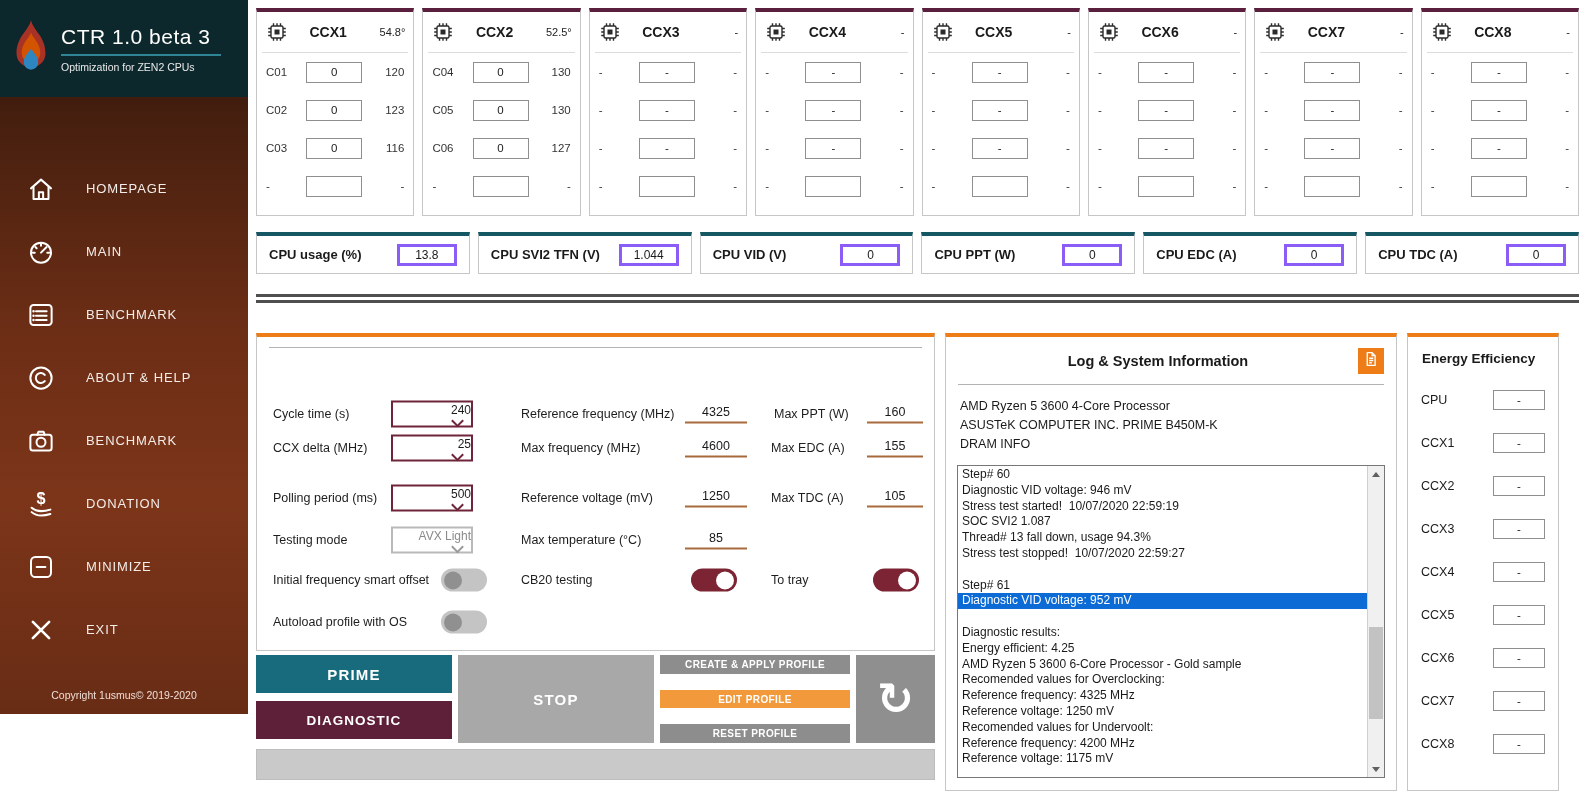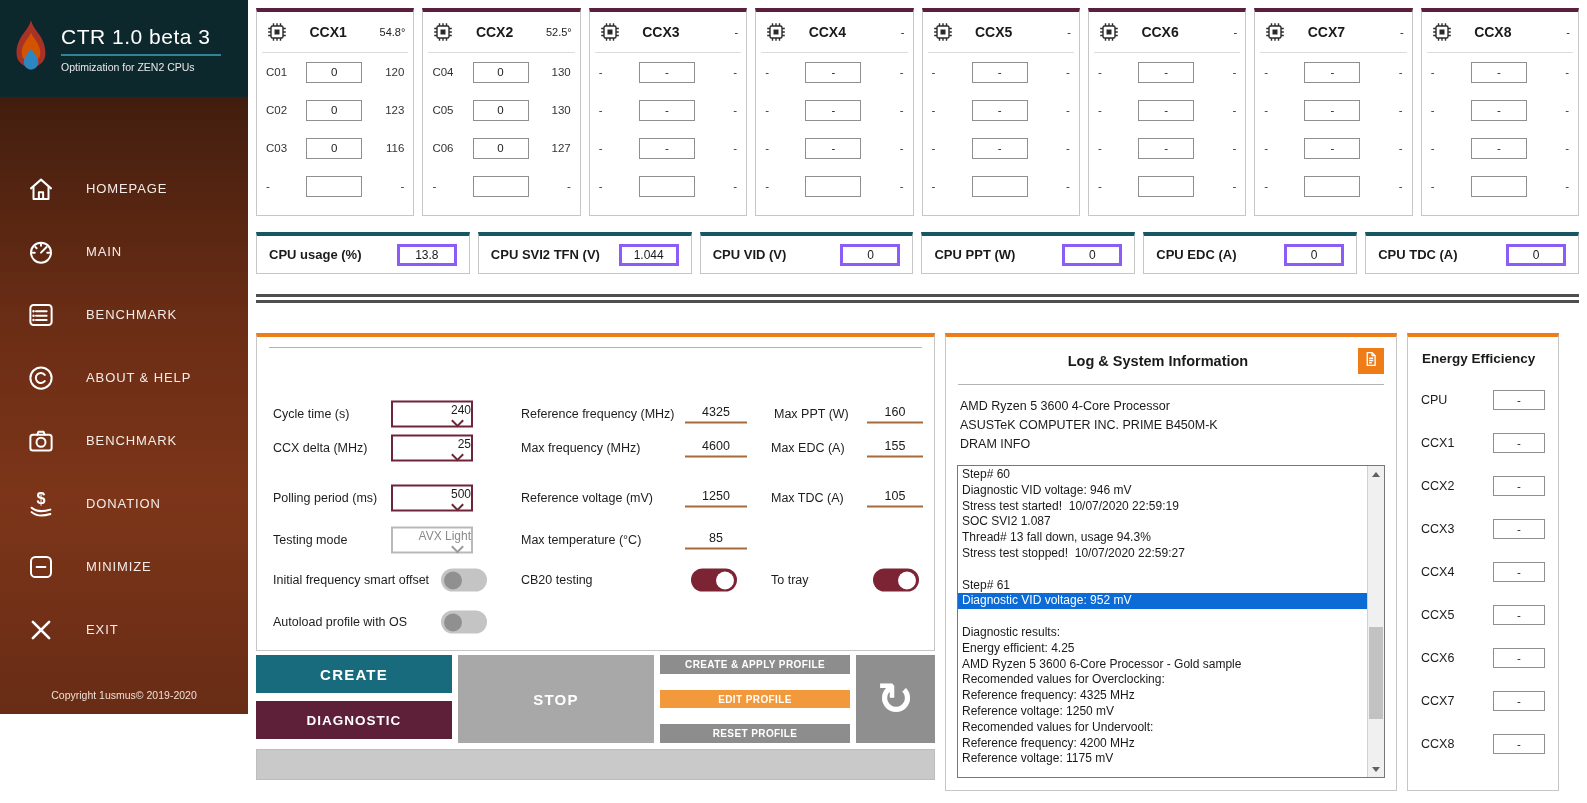--- a/index.html
+++ b/index.html
@@ -666,21 +666,21 @@
           <div class="srow" style="top:270px">
             <span class="slbl" style="left:16px">Autoload profile with OS</span>
             <span class="toggle off" style="left:184px">
                 <span class="knob"></span>
               </span>
           </div>
         </section>
 
         <div class="buttons-row">
           <div class="btn-col1">
-            <button class="btn start">CREATE</button>
+            <button class="btn start">PRIME</button>
             <button class="btn diagnostic">DIAGNOSTIC</button>
           </div>
           <button class="btn stop">STOP</button>
           <div class="btn-col3">
             <button class="btn profile gray">CREATE &amp; APPLY PROFILE</button>
             <button class="btn profile orange">EDIT PROFILE</button>
             <button class="btn profile gray">RESET PROFILE</button>
           </div>
           <button class="btn refresh">
             <span class="refresh-glyph">↻</span>

